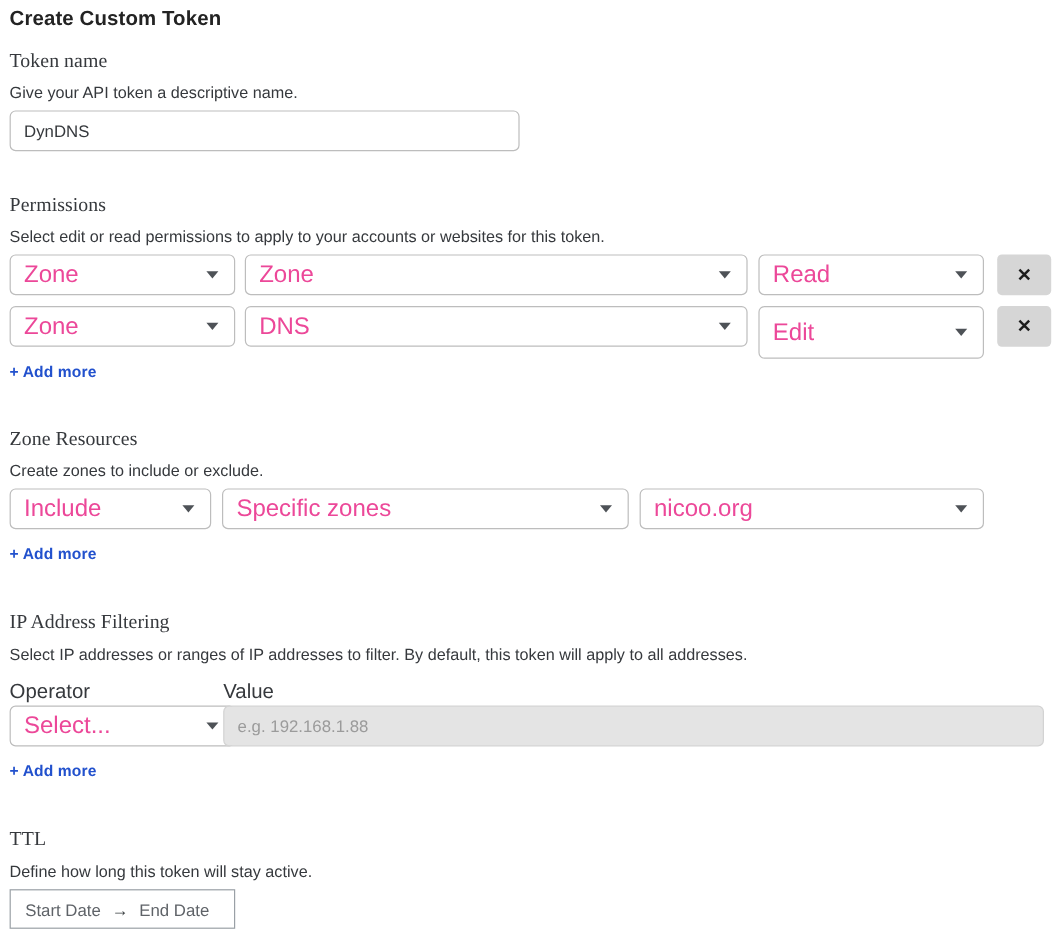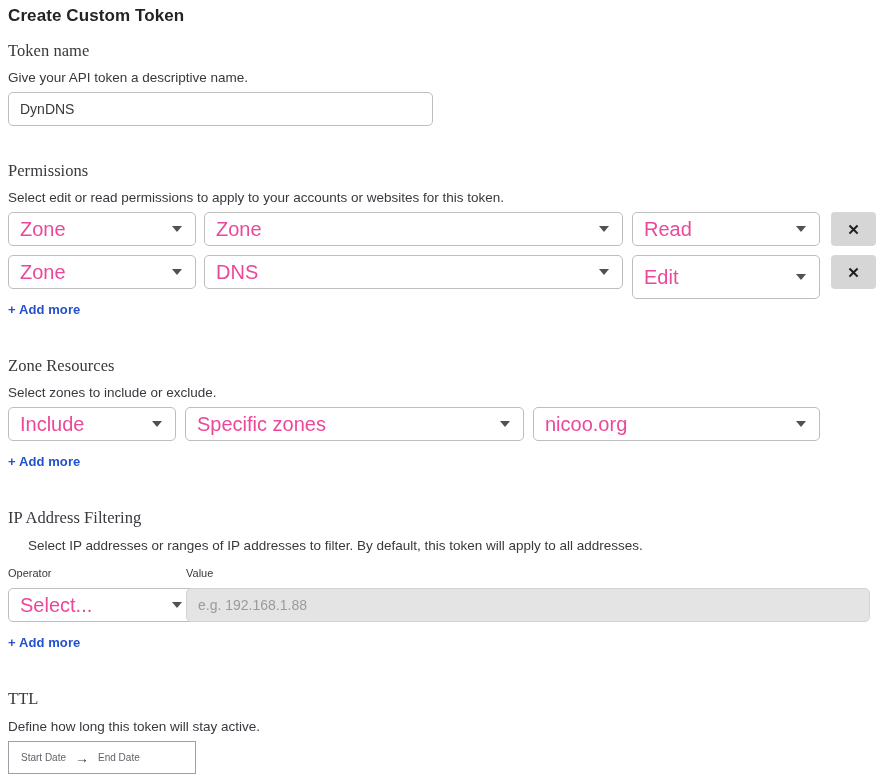--- a/index.html
+++ b/index.html
@@ -44,21 +44,21 @@
   }
   .section-desc {
     position: absolute;
     left: 8px;
     font-size: 13.5px;
     font-weight: normal;
     color: #36393d;
   }
   .field-label {
     position: absolute;
-    font-size: 11px;
+    font-size: 17px;
     color: #36393d;
   }
   .add-more {
     position: absolute;
     left: 8px;
     font-size: 13px;
     font-weight: bold;
     color: #2251cd;
     cursor: pointer;
     white-space: nowrap;
@@ -141,21 +141,21 @@
     position: absolute;
     box-sizing: border-box;
     background: #ffffff;
     border: 1px solid #9aa0a6;
     border-radius: 0;
     display: flex;
     align-items: center;
     cursor: pointer;
   }
   .ttl-box .ttl-seg {
-    font-size: 10px;
+    font-size: 14px;
     color: #5f6368;
     white-space: nowrap;
   }
   .ttl-box .ttl-start { padding-left: 12px; }
   .ttl-box .ttl-arrow {
     padding: 0 9px;
     font-size: 14px;
     color: #3c4043;
     line-height: 1;
   }
@@ -203,39 +203,39 @@
     <span class="sel-text">Edit</span>
     <span class="caret"></span>
   </div>
   <button class="delete-btn" style="left:831px; top:255px; width:45px; height:34px;">
     <span class="x-glyph">✕</span>
   </button>
 
   <div class="add-more" style="top:302px;">+ Add more</div>
 
   <div class="section-title" style="top:356px;">Zone Resources</div>
-  <div class="section-desc" style="top:385px;">Select zones to include or exclude.</div>
+  <div class="section-desc" style="top:385px;">Create zones to include or exclude.</div>
 
   <div class="selectbox" style="left:8px; top:407px; width:168px; height:34px;">
     <span class="sel-text">Include</span>
     <span class="caret"></span>
   </div>
   <div class="selectbox" style="left:185px; top:407px; width:339px; height:34px;">
     <span class="sel-text">Specific zones</span>
     <span class="caret"></span>
   </div>
   <div class="selectbox" style="left:533px; top:407px; width:287px; height:34px;">
     <span class="sel-text">nicoo.org</span>
     <span class="caret"></span>
   </div>
 
   <div class="add-more" style="top:454px;">+ Add more</div>
 
   <div class="section-title" style="top:508px;">IP Address Filtering</div>
-  <div class="section-desc" style="top:538px;margin-left:20px;">Select IP addresses or ranges of IP addresses to filter. By default, this token will apply to all addresses.</div>
+  <div class="section-desc" style="top:538px;">Select IP addresses or ranges of IP addresses to filter. By default, this token will apply to all addresses.</div>
 
   <div class="field-label" style="left:8px; top:567px;">Operator</div>
   <div class="field-label" style="left:186px; top:567px;">Value</div>
 
   <div class="selectbox" style="left:8px; top:588px; width:188px; height:34px;gap:33px;">
     <span class="sel-text">Select...</span>
     <span class="caret"></span>
   </div>
   <input class="textinput disabled" style="left: 186px; top: 588px; width: 684px; height: 34px;" disabled="" placeholder="e.g. 192.168.1.88">
 

